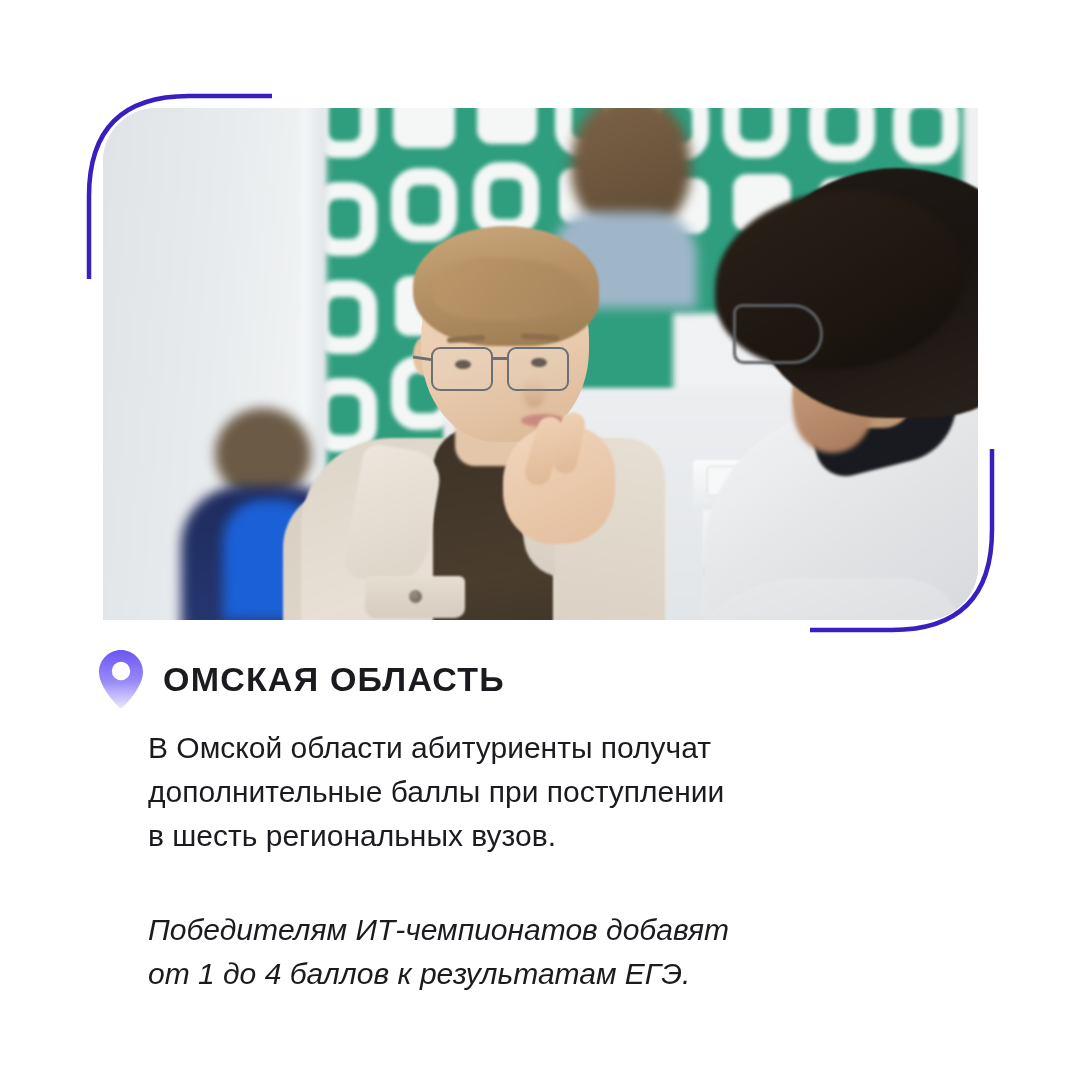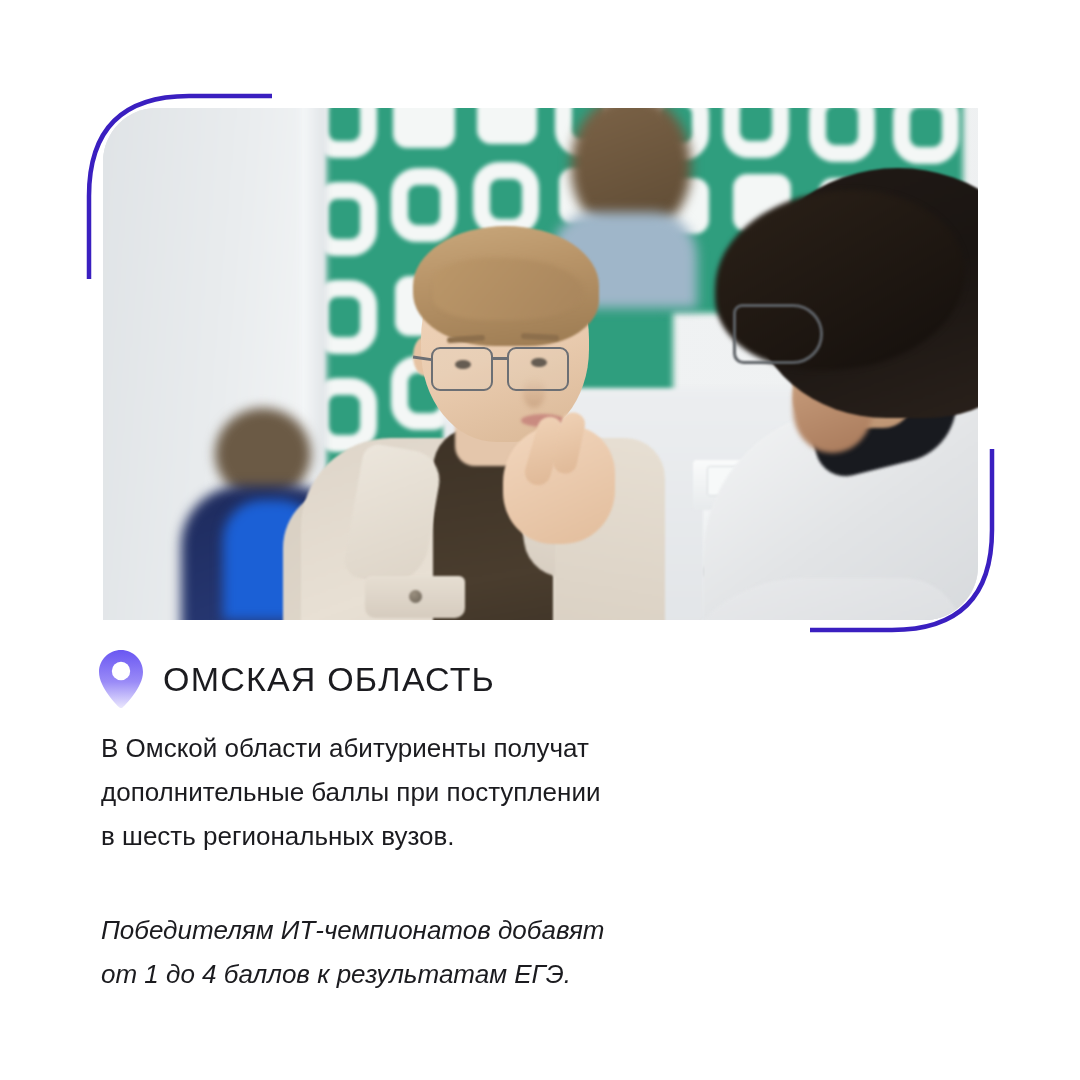--- a/index.html
+++ b/index.html
@@ -409,39 +409,40 @@
   .title-row {
     position:absolute;
     left:99px; top:650px;
     display:flex;
     align-items:center;
     gap:20px;
   }
   .pin-icon { width:44px; height:58px; display:block; }
   .title-text {
     font-size:34px;
-    font-weight:normal;
+    font-weight:bold;
     letter-spacing:1.2px;
     color:#1b1b1f;
     line-height:1;
     text-align:center;
   }
 
   
   .body-block {
     position:absolute;
     left:101px; top:726px;
     width:840px;
   }
   .para {
-    font-size:26px;
+    font-size:30px;
     line-height:44px;
     color:#1b1b1f;
     white-space:pre-line;
     font-weight:400;
+    margin-left:47px;
   }
   .para + .para { margin-top:50px;font-style:italic; }
 </style>
 </head>
 <body>
 
 <div id="card">
 
   <svg class="arc-svg" viewBox="0 0 1080 1080">
     <path d="M 89 279 L 89 196 Q 89 96 189 96 L 272 96" fill="none" stroke="#3A1FC0" stroke-width="4.5" stroke-linecap="butt"></path>

